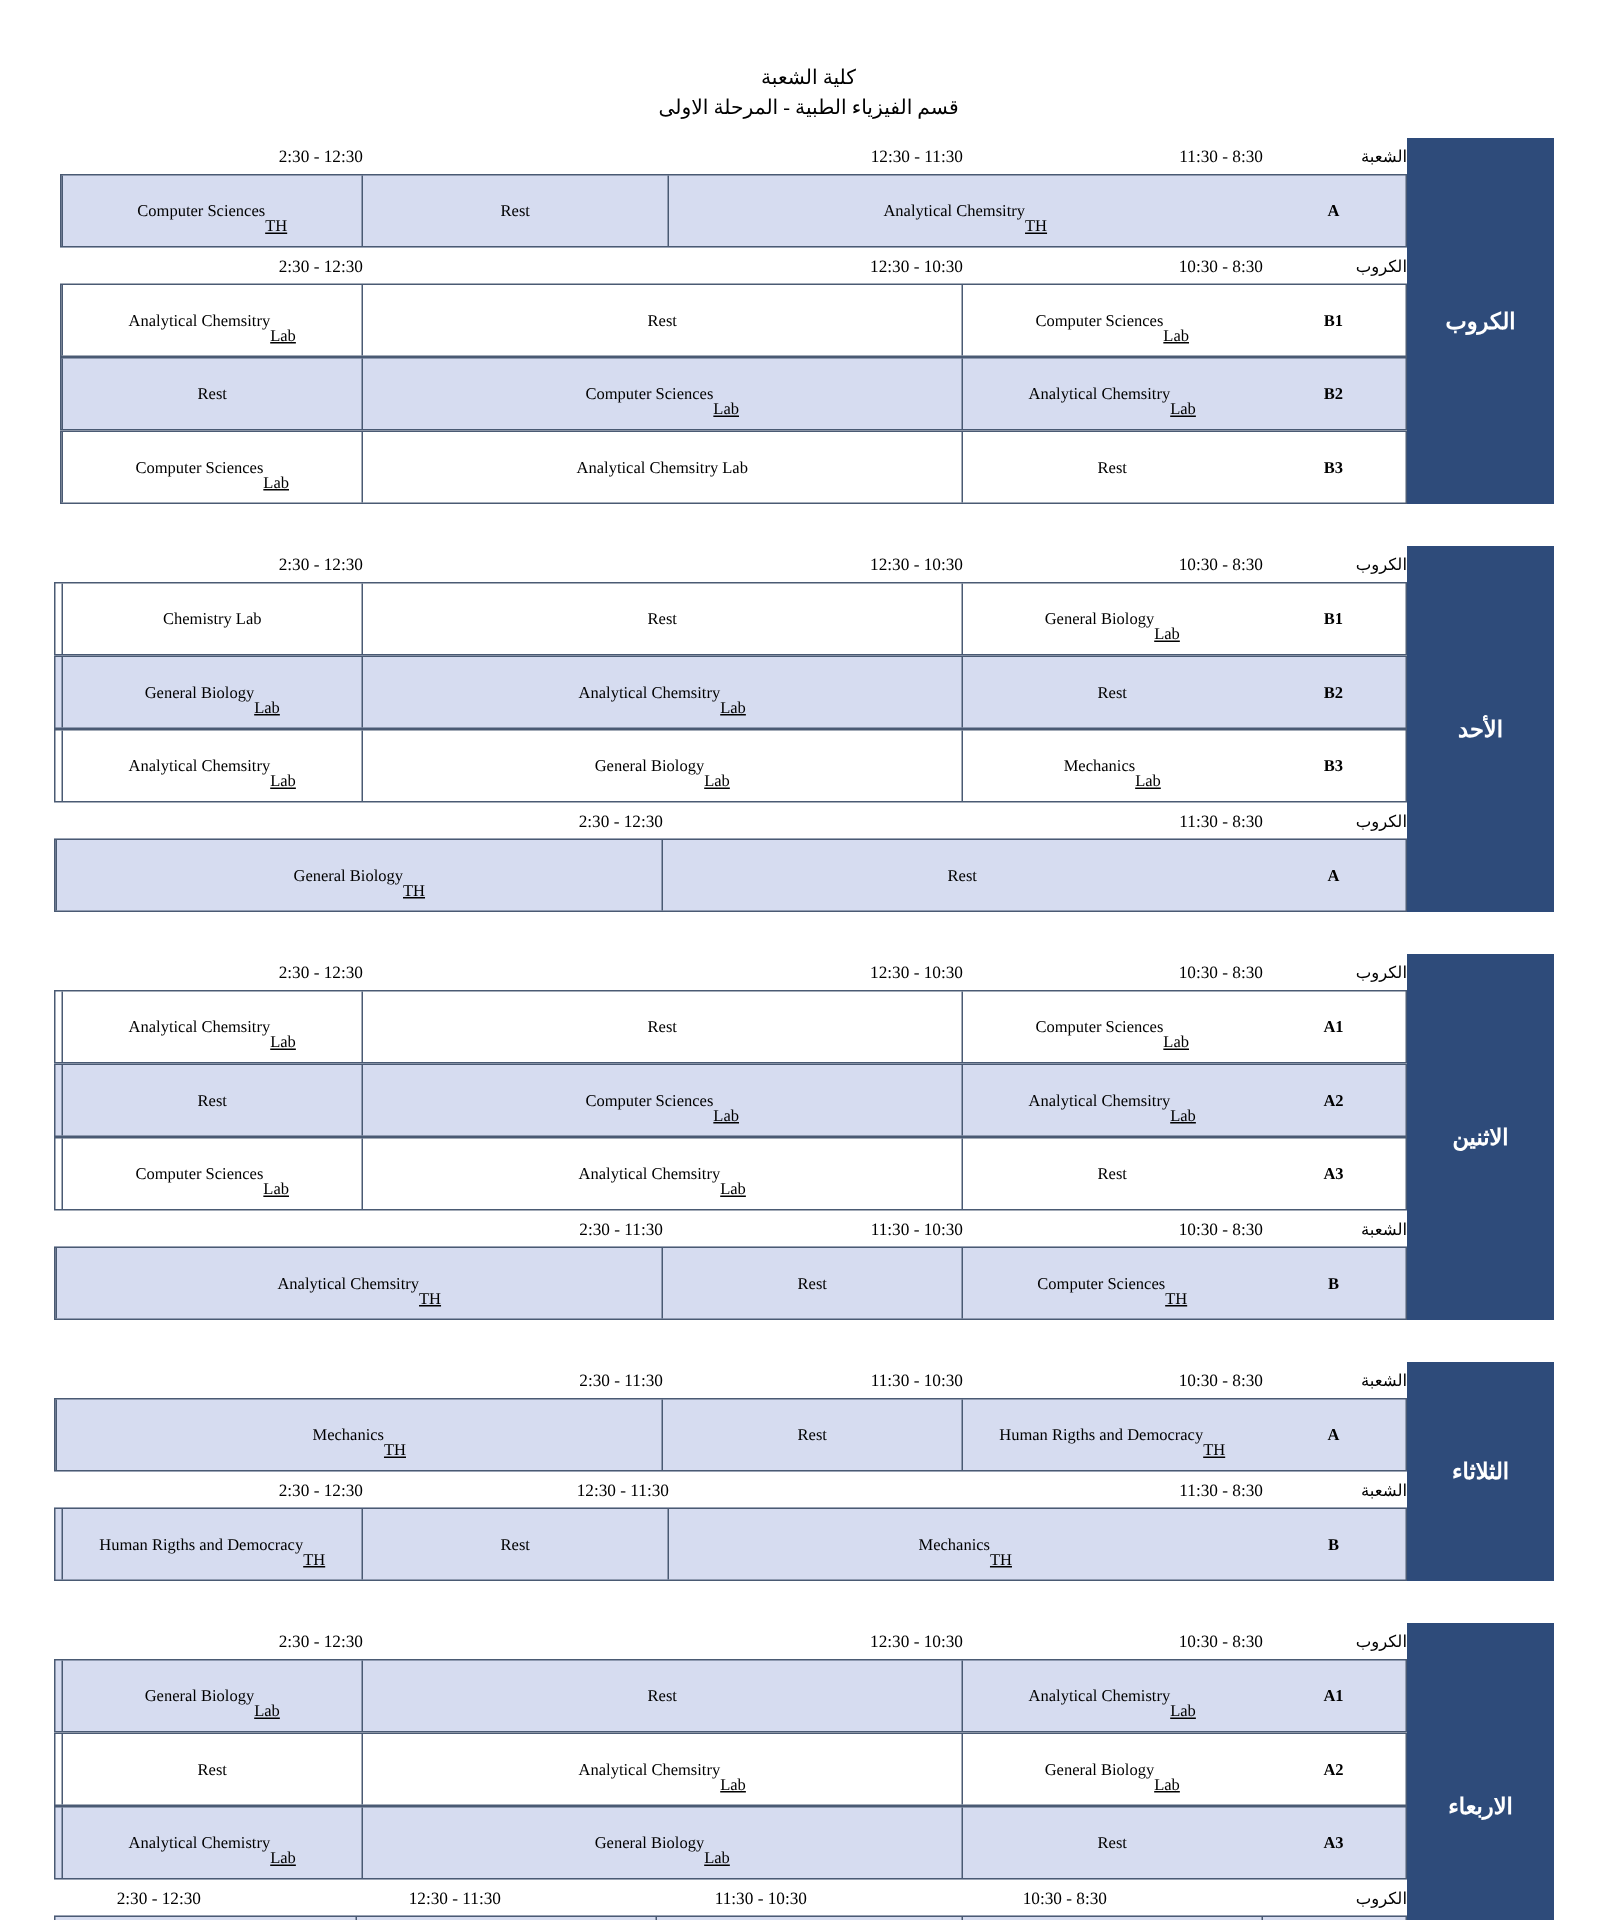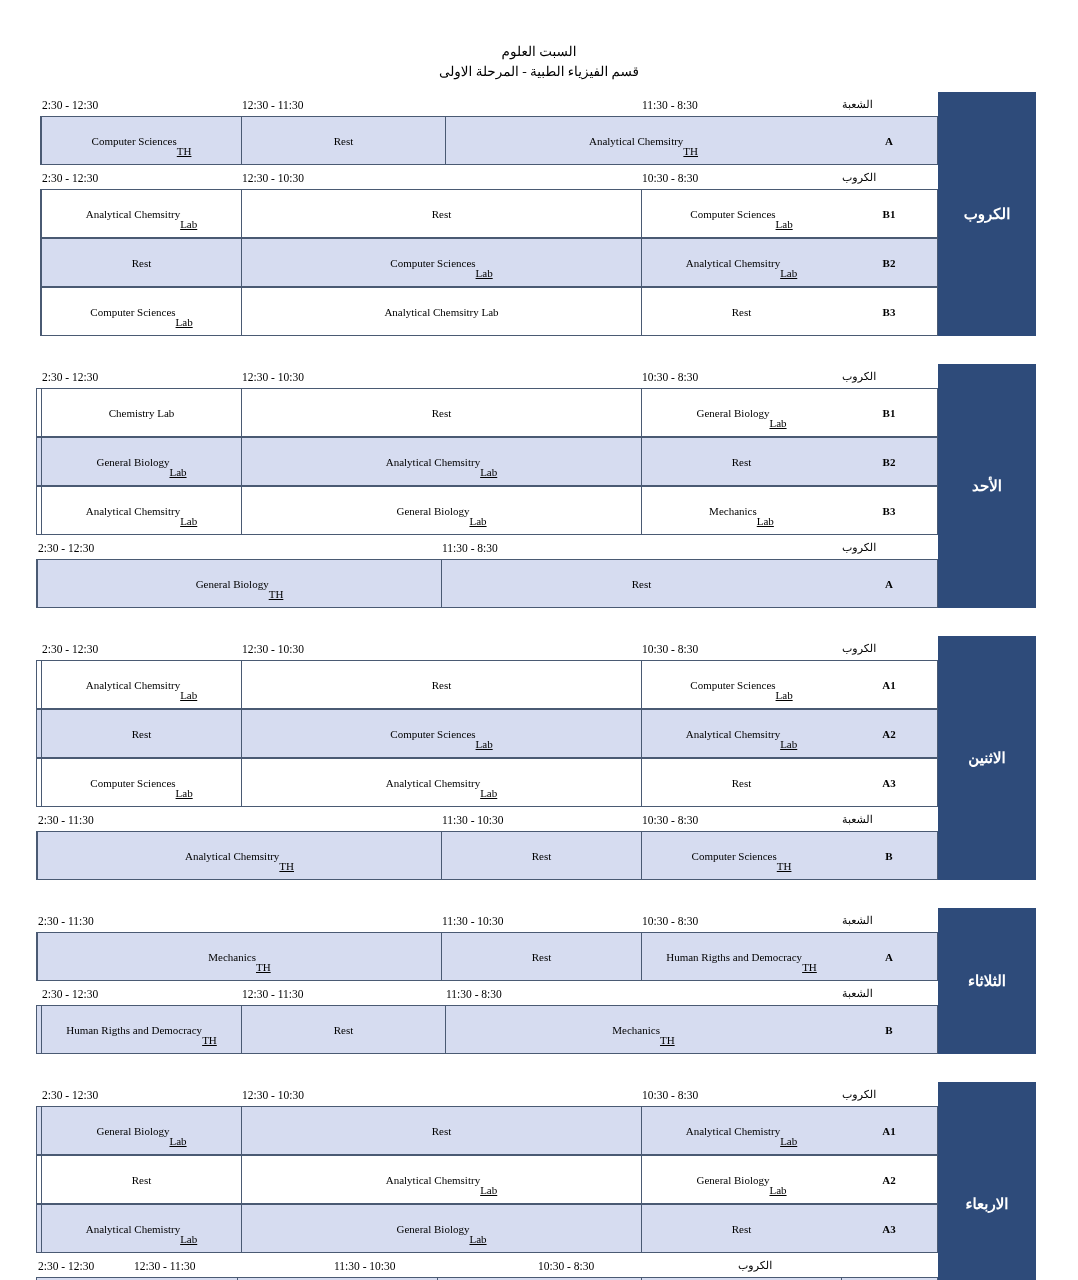--- a/index.html
+++ b/index.html
@@ -60,21 +60,21 @@
     flex-direction: column;
   }
 
   .time-row {
     display: flex;
     flex-direction: row-reverse;
     align-items: center;
   }
   .time-cell {
     font-size: 11.5px;
-    text-align: left;
+    text-align: right;
     padding: 6px 0 5px 0;
     direction: ltr;
     white-space: nowrap;
   }
   .time-cell.rtl {
     direction: rtl;
     font-family: "Liberation Serif", serif;
     font-size: 11px;
   }
 
@@ -120,21 +120,21 @@
   .spacer-sm {
     height: 10px;
   }
 </style>
 </head>
 <body>
 
 <div class="page">
 
   <div class="header">
-    <div>السبت العلوم</div>
+    <div>كلية الشعبة</div>
     <div>قسم الفيزياء الطبية - المرحلة الاولى</div>
   </div>
 
   <div id="days-root">
       <div class="spacer-sm"></div>
       <div class="day-block">
         <div class="day-label">الكروب</div>
         <div class="day-rows">
           <div class="time-row">
             <div class="time-cell rtl" style="width: 96px; flex: 0 0 96px;">الشعبة</div>

